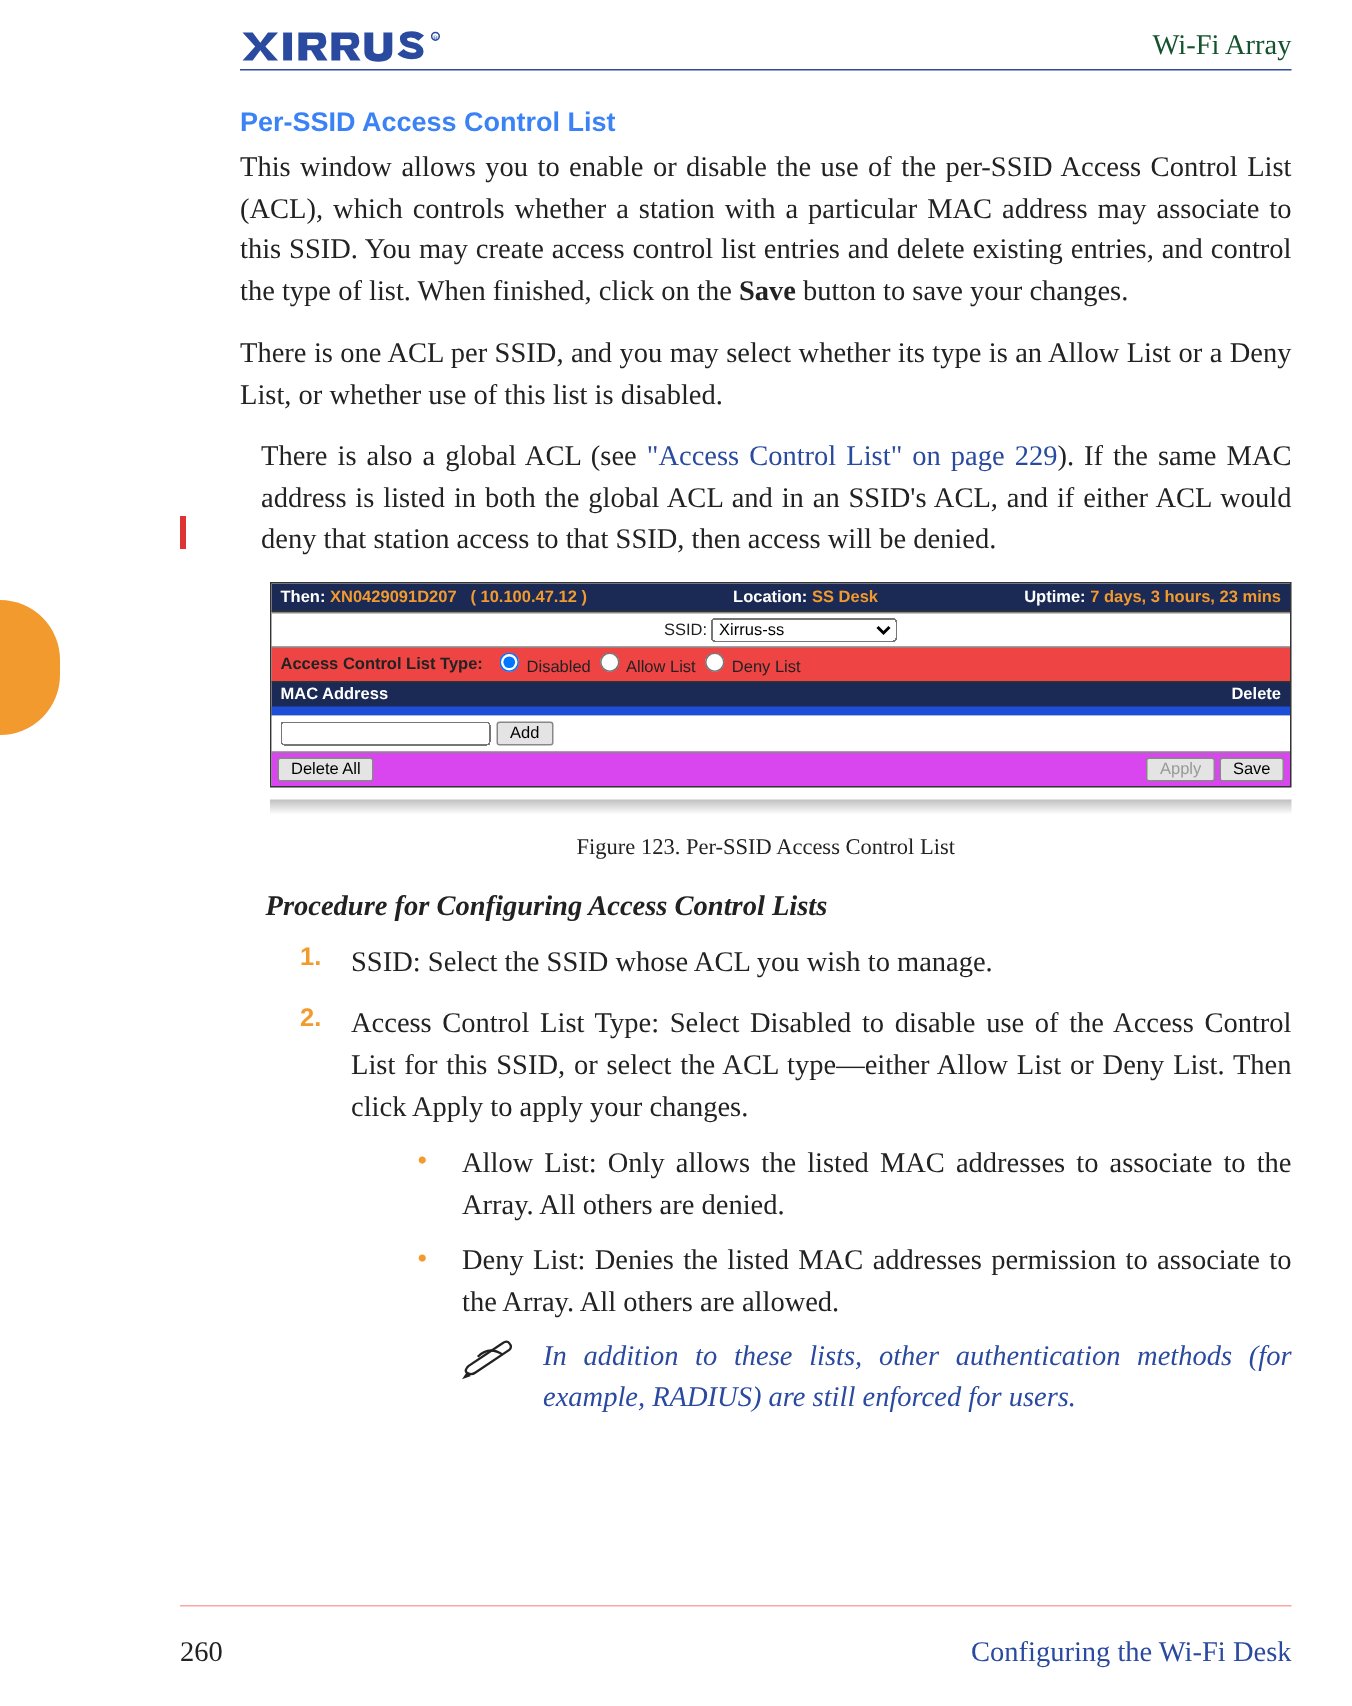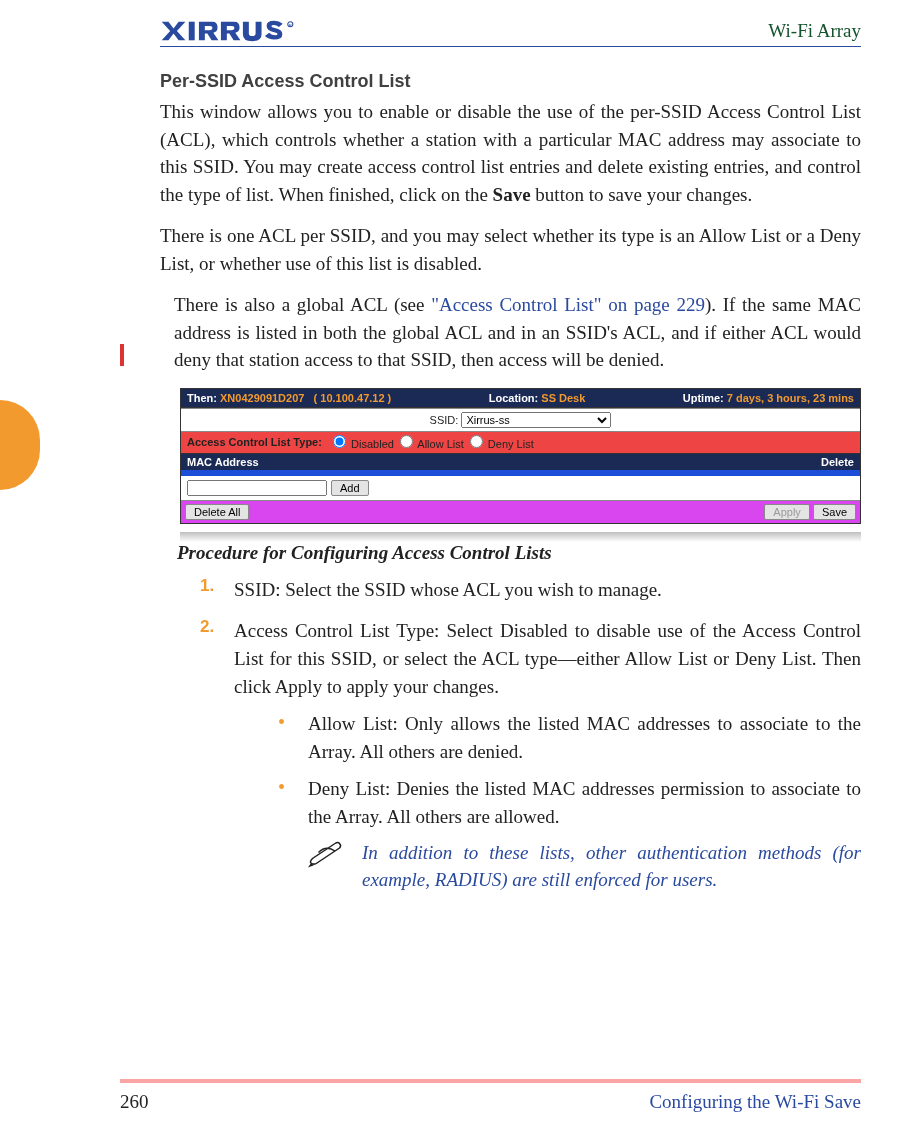--- a/index.html
+++ b/index.html
@@ -34,21 +34,21 @@
   .header-right {
     color: #14532d;
     font-size: 19px;
   }
   
   .body {
     margin-left: 120px;
     margin-top: 24px;
   }
   .section-title {
-    color: #404040;
+    color: #3b82f6;
     font-family: Arial, Helvetica, sans-serif;
     font-weight: bold;
     font-size: 18px;
     margin-bottom: 6px;
   }
   .para {
     font-size: 19px;
     line-height: 1.45;
     text-align: justify;
     margin-bottom: 14px;
@@ -103,21 +103,21 @@
   .scr-row .label { font-weight: bold; }
   .scr-ssid {
     background: #fff;
     border-top: 1px solid #888;
     text-align: center;
     padding: 3px 0;
   }
   .scr-ssid select {
     font-family: Arial, Helvetica, sans-serif;
     font-size: 11px;
-    width: 150px;
+    width: 124px;
   }
   .scr-row input[type=radio] { margin: 0 2px 0 6px; }
   .scr-th {
     background: #1a2a55;
     color: #fff;
     display: flex;
     justify-content: space-between;
     padding: 2px 6px;
     font-weight: bold;
     border-top: 1px solid #333;
@@ -228,24 +228,24 @@
     font-size: 19px;
     line-height: 1.4;
     text-align: justify;
   }
   
   .footer {
     position: absolute;
     left: 40px;
     right: 40px;
     bottom: 24px;
-    border-top: 4px solid #fca5a5;
-    display: flex;
-    justify-content: space-between;
-    padding-top: 8px;
+    border-top: 1px solid #fca5a5;
+    display: flex;
+    justify-content: space-between;
+    padding-top: 20px;
     font-size: 19px;
     margin-left: 80px;
   }
   .footer .pg { color: #222; }
   .footer .sec { color: #2a4aa0; }
 </style>
 </head>
 <body>
 
 <div class="page">
@@ -327,20 +327,21 @@
           <button class="scr-btn">Delete All</button>
           <span>
             <button class="scr-btn disabled">Apply</button>
             <button class="scr-btn">Save</button>
           </span>
         </div>
       </div>
     </div>
     <div class="scr-shadow"></div>
 
+    <div class="figure-caption">Figure 123. Per-SSID Access Control List</div>
 
     <div class="subhead">Procedure for Configuring Access Control Lists</div>
 
     <ol class="steps">
       <li>
         <span class="num">1.</span>
         <span class="txt"><span class="bold">SSID</span><span>: Select the SSID whose ACL you wish to manage.</span></span>
       </li>
       <li>
         <span class="num">2.</span>
@@ -366,16 +367,16 @@
             </span>
             <span class="note-text">In addition to these lists, other authentication methods (for example, RADIUS) are still enforced for users.</span>
           </div>
         </span>
       </li>
     </ol>
   </div>
 
   <div class="footer">
     <span class="pg">260</span>
-    <span class="sec">Configuring the Wi-Fi Save</span>
+    <span class="sec">Configuring the Wi-Fi Desk</span>
   </div>
 
 </div>
 
 </body></html>

